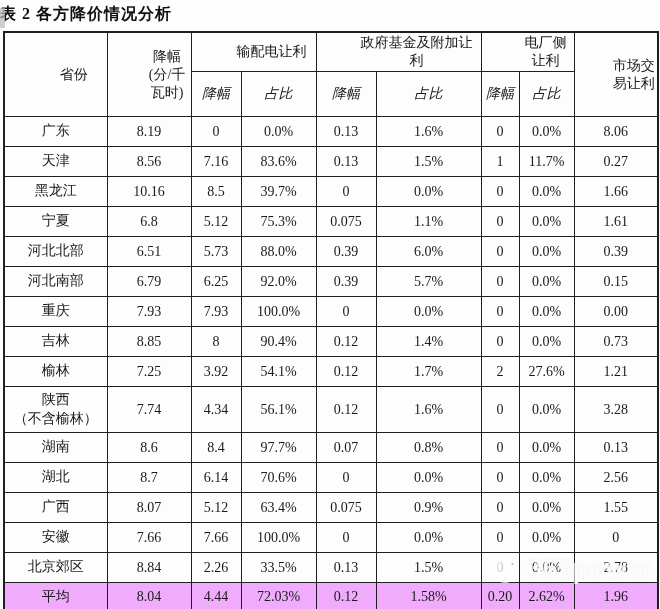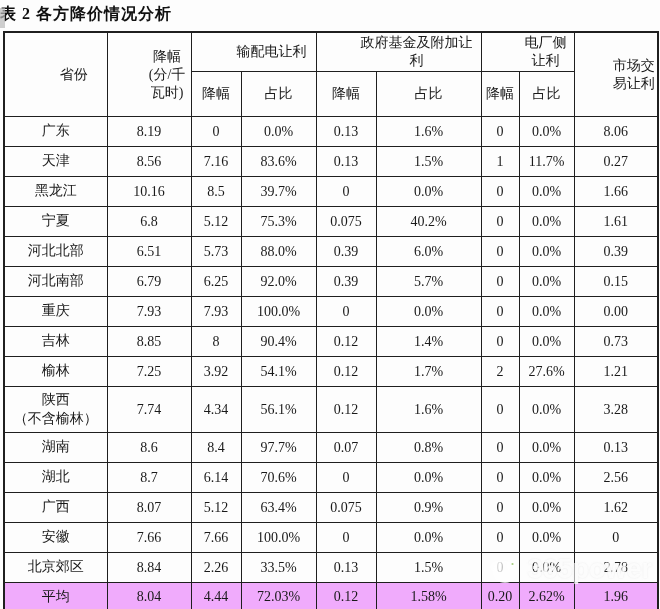--- a/index.html
+++ b/index.html
@@ -22,21 +22,21 @@
     font-size:14px;
   }
   table.main th, table.main td{
     border:1px solid #1f1f1f;
     text-align:center;vertical-align:middle;
     padding:1px 2px;font-weight:normal;color:#1a1a1a;
     overflow:hidden;
   }
   table.main{border:2px solid #1f1f1f;}
   thead tr.group-row th{height:28px;padding-left:38px;}
-  thead tr.sub-row th{height:42px;}
+  thead tr.sub-row th{height:42px;font-style:italic;}
   tbody tr{height:30px;}
   tbody tr.tall{height:46px;}
   td.province{white-space:pre-line;line-height:1.3;}
   tr.avg td{background:#f0abfc;}
   .watermark{
     position:absolute;right:8px;top:554px;
     display:flex;align-items:center;gap:6px;
     pointer-events:none;
   }
   .watermark .wm-text{
@@ -117,21 +117,21 @@
         <td>0</td>
         <td>0.0%</td>
         <td>1.66</td>
       </tr>
       <tr>
         <td class="province">宁夏</td>
         <td>6.8</td>
         <td>5.12</td>
         <td>75.3%</td>
         <td>0.075</td>
-        <td>40.2%</td>
+        <td>1.1%</td>
         <td>0</td>
         <td>0.0%</td>
         <td>1.61</td>
       </tr>
       <tr>
         <td class="province">河北北部</td>
         <td>6.51</td>
         <td>5.73</td>
         <td>88.0%</td>
         <td>0.39</td>
@@ -220,21 +220,21 @@
       </tr>
       <tr>
         <td class="province">广西</td>
         <td>8.07</td>
         <td>5.12</td>
         <td>63.4%</td>
         <td>0.075</td>
         <td>0.9%</td>
         <td>0</td>
         <td>0.0%</td>
-        <td>1.62</td>
+        <td>1.55</td>
       </tr>
       <tr>
         <td class="province">安徽</td>
         <td>7.66</td>
         <td>7.66</td>
         <td>100.0%</td>
         <td>0</td>
         <td>0.0%</td>
         <td>0</td>
         <td>0.0%</td>

